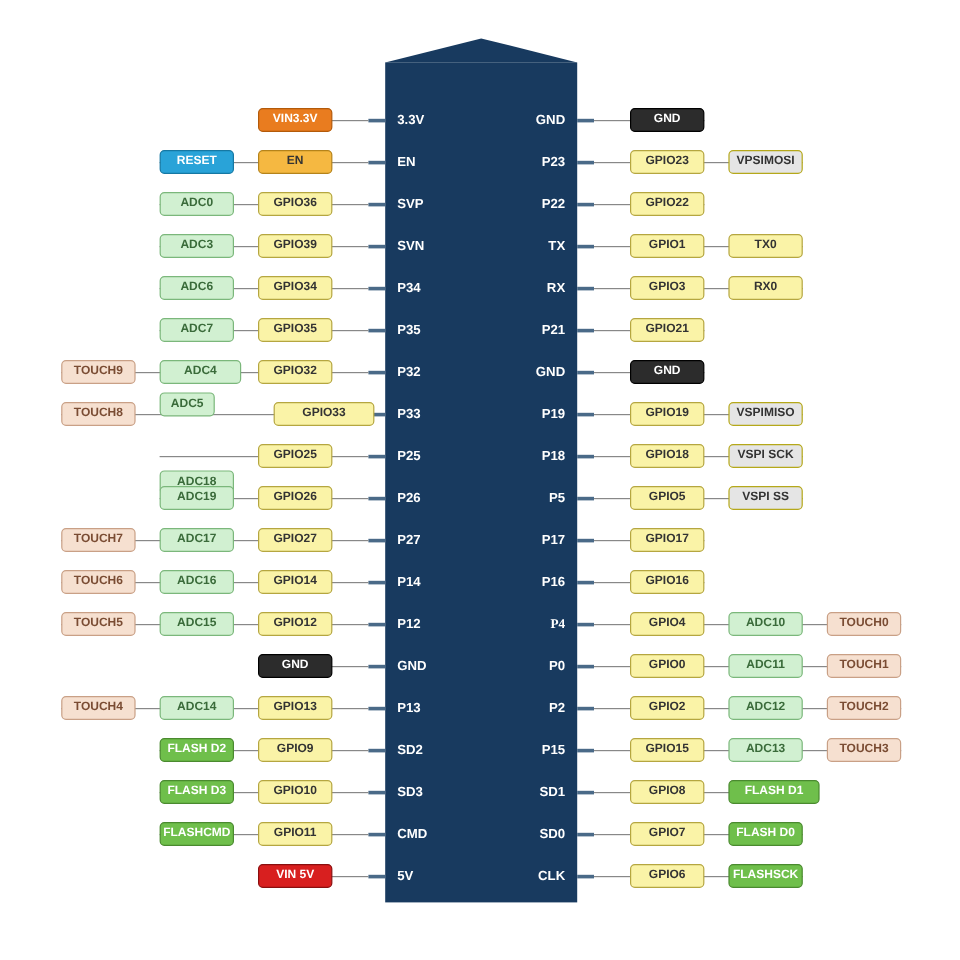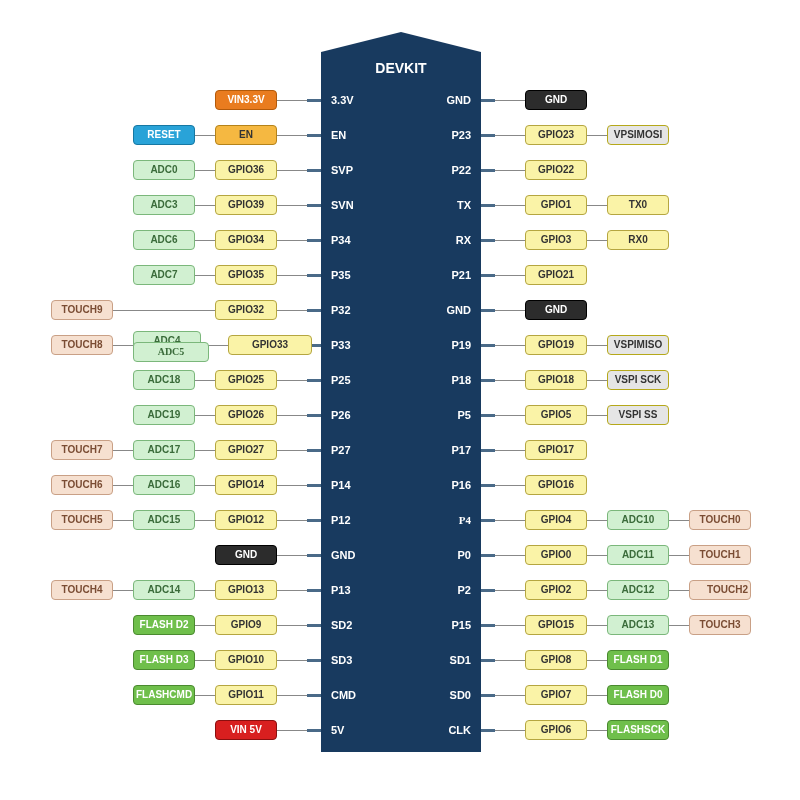--- a/index.html
+++ b/index.html
@@ -90,21 +90,20 @@
   .c-flash { background: #6fbf4b; color: #fff; border-color: #4a8a2f; }
   .c-vin5  { background: #d81f1f; color: #fff; border-color: #8a0f0f; }
   .c-vspi  { background: #e5e5e5; color: #333; border-color: #b5a81a; }
   .c-uart  { background: #faf3a7; color: #333; border-color: #b5a640; }
 </style>
 </head>
 <body>
 
 <div class="container">
   <div class="chip">
-    <div class="chip-title">DEVKIT</div>
   <div class="pin left" style="top: 40px;">3.3V</div>
       <div class="pin left" style="top: 75px;">EN</div>
       <div class="pin left" style="top: 110px;">SVP</div>
       <div class="pin left" style="top: 145px;">SVN</div>
       <div class="pin left" style="top: 180px;">P34</div>
       <div class="pin left" style="top: 215px;">P35</div>
       <div class="pin left" style="top: 250px;">P32</div>
       <div class="pin left" style="top: 285px;">P33</div>
       <div class="pin left" style="top: 320px;">P25</div>
       <div class="pin left" style="top: 355px;">P26</div>
@@ -156,31 +155,31 @@
     <div class="wire" style="top: 240px; left: 133px; width: 174px;"></div>
     <div class="lbl c-gpio" style="width: 62px; top: 230px; left: 215px;">GPIO34</div>
     <div class="lbl c-adc" style="width: 62px; top: 230px; left: 133px;">ADC6</div>
     <div class="lead" style="top: 274px; left: 307px; width: 14px;"></div>
     <div class="wire" style="top: 275px; left: 133px; width: 174px;"></div>
     <div class="lbl c-gpio" style="width: 62px; top: 265px; left: 215px;">GPIO35</div>
     <div class="lbl c-adc" style="width: 62px; top: 265px; left: 133px;">ADC7</div>
     <div class="lead" style="top: 309px; left: 307px; width: 14px;"></div>
     <div class="wire" style="top: 310px; left: 51px; width: 256px;"></div>
     <div class="lbl c-gpio" style="width: 62px; top: 300px; left: 215px;">GPIO32</div>
-    <div class="lbl c-adc" style="width: 68px; top: 300px; left: 133px; margin-top: 31px;">ADC4</div>
+    <div class="lbl c-adc" style="width: 68px; top: 300px; left: 133px;">ADC4</div>
     <div class="lbl c-touch" style="width: 62px; top: 300px; left: 51px;">TOUCH9</div>
     <div class="lead" style="top: 344px; left: 307px; width: 14px;"></div>
     <div class="wire" style="top: 345px; left: 51px; width: 256px;"></div>
     <div class="lbl c-gpio" style="width: 84px; top: 335px; left: 228px;">GPIO33</div>
-    <div class="lbl c-adc" style="width: 76px; top: 342px; left: 133px; font-family: Liberation Serif, serif;">ADC5</div>
+    <div class="lbl c-adc" style="width: 46px; top: 327px; left: 133px;">ADC5</div>
     <div class="lbl c-touch" style="width: 62px; top: 335px; left: 51px;">TOUCH8</div>
     <div class="lead" style="top: 379px; left: 307px; width: 14px;"></div>
     <div class="wire" style="top: 380px; left: 133px; width: 174px;"></div>
     <div class="lbl c-gpio" style="width: 62px; top: 370px; left: 215px;">GPIO25</div>
-    <div class="lbl c-adc" style="width: 62px; top: 370px; left: 133px;">ADC18</div>
+    <div class="lbl c-adc" style="width: 62px; top: 392px; left: 133px;">ADC18</div>
     <div class="lead" style="top: 414px; left: 307px; width: 14px;"></div>
     <div class="wire" style="top: 415px; left: 133px; width: 174px;"></div>
     <div class="lbl c-gpio" style="width: 62px; top: 405px; left: 215px;">GPIO26</div>
     <div class="lbl c-adc" style="width: 62px; top: 405px; left: 133px;">ADC19</div>
     <div class="lead" style="top: 449px; left: 307px; width: 14px;"></div>
     <div class="wire" style="top: 450px; left: 51px; width: 256px;"></div>
     <div class="lbl c-gpio" style="width: 62px; top: 440px; left: 215px;">GPIO27</div>
     <div class="lbl c-adc" style="width: 62px; top: 440px; left: 133px;">ADC17</div>
     <div class="lbl c-touch" style="width: 62px; top: 440px; left: 51px;">TOUCH7</div>
     <div class="lead" style="top: 484px; left: 307px; width: 14px;"></div>
@@ -265,30 +264,30 @@
     <div class="lbl c-touch" style="width: 62px; top: 510px; left: 689px;">TOUCH0</div>
     <div class="lead" style="top: 554px; left: 481px; width: 14px;"></div>
     <div class="wire" style="top: 555px; left: 495px; width: 256px;"></div>
     <div class="lbl c-gpio" style="width: 62px; top: 545px; left: 525px;">GPIO0</div>
     <div class="lbl c-adc" style="width: 62px; top: 545px; left: 607px;">ADC11</div>
     <div class="lbl c-touch" style="width: 62px; top: 545px; left: 689px;">TOUCH1</div>
     <div class="lead" style="top: 589px; left: 481px; width: 14px;"></div>
     <div class="wire" style="top: 590px; left: 495px; width: 256px;"></div>
     <div class="lbl c-gpio" style="width: 62px; top: 580px; left: 525px;">GPIO2</div>
     <div class="lbl c-adc" style="width: 62px; top: 580px; left: 607px;">ADC12</div>
-    <div class="lbl c-touch" style="width: 62px; top: 580px; left: 689px; text-align: right;">TOUCH2</div>
+    <div class="lbl c-touch" style="width: 62px; top: 580px; left: 689px;">TOUCH2</div>
     <div class="lead" style="top: 624px; left: 481px; width: 14px;"></div>
     <div class="wire" style="top: 625px; left: 495px; width: 256px;"></div>
     <div class="lbl c-gpio" style="width: 62px; top: 615px; left: 525px;">GPIO15</div>
     <div class="lbl c-adc" style="width: 62px; top: 615px; left: 607px;">ADC13</div>
     <div class="lbl c-touch" style="width: 62px; top: 615px; left: 689px;">TOUCH3</div>
     <div class="lead" style="top: 659px; left: 481px; width: 14px;"></div>
     <div class="wire" style="top: 660px; left: 495px; width: 174px;"></div>
     <div class="lbl c-gpio" style="width: 62px; top: 650px; left: 525px;">GPIO8</div>
-    <div class="lbl c-flash" style="width: 62px; top: 650px; left: 607px;">FLASH D1</div>
+    <div class="lbl c-flash" style="width: 76px; top: 650px; left: 607px;">FLASH D1</div>
     <div class="lead" style="top: 694px; left: 481px; width: 14px;"></div>
     <div class="wire" style="top: 695px; left: 495px; width: 174px;"></div>
     <div class="lbl c-gpio" style="width: 62px; top: 685px; left: 525px;">GPIO7</div>
     <div class="lbl c-flash" style="width: 62px; top: 685px; left: 607px;">FLASH D0</div>
     <div class="lead" style="top: 729px; left: 481px; width: 14px;"></div>
     <div class="wire" style="top: 730px; left: 495px; width: 174px;"></div>
     <div class="lbl c-gpio" style="width: 62px; top: 720px; left: 525px;">GPIO6</div>
     <div class="lbl c-flash" style="width: 62px; top: 720px; left: 607px;">FLASHSCK</div>
   </div>
 

